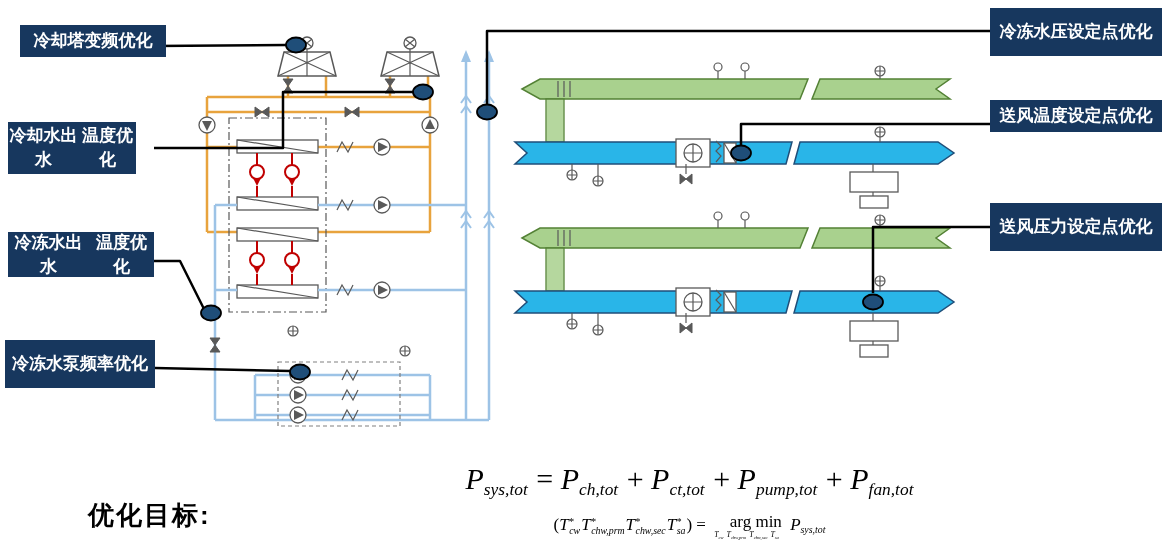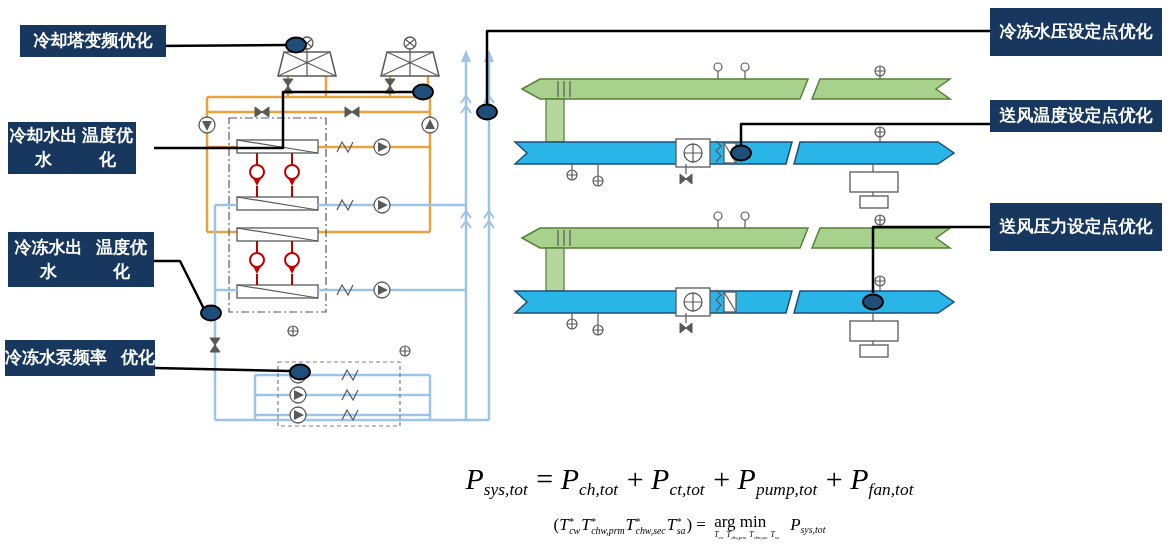--- a/index.html
+++ b/index.html
@@ -27,21 +27,21 @@
     margin-top:32px;
   }
   .formula-main  { left:400px; top:430px; width:580px; font-size:30px; }
   .formula-argmin{ left:385px; top:481px; width:610px; font-size:17px; }
   .formula .tok { display:inline-block; font-style:italic; margin-right:1px; }
   .formula .tok sup, .formula .tok sub { font-size:58%; font-style:italic; line-height:0; }
   .formula .tok sup { vertical-align:0.55em; }
   .formula .tok sub { vertical-align:-0.35em; }
   .formula .tok sup + sub { margin-left:-0.45em; }
   .formula .op { font-style:normal; }
-  .stack { display:inline-flex; flex-direction:column; align-items:flex-start; vertical-align:middle; margin:0 4px; }
+  .stack { display:inline-flex; flex-direction:column; align-items:flex-end; vertical-align:middle; margin:0 4px; }
   .stack-top { font-style:normal; line-height:1; }
   .stack-bottom { font-size:46%; line-height:1.2; white-space:nowrap; }
   .stack-bottom .tok { margin-right:3px; }
 
   
   .pipe-o { stroke:var(--pipe-orange,#E8A33D); stroke-width:2.5; fill:none; }
   .pipe-b { stroke:var(--pipe-light-blue,#9DC3E6); stroke-width:2.5; fill:none; }
   .pipe-b-fill { fill:var(--pipe-light-blue,#9DC3E6); }
   .chev { stroke:var(--pipe-light-blue,#9DC3E6); stroke-width:2; fill:none; }
   .comp { stroke:var(--component-gray,#595959); stroke-width:1.3; fill:#fff; }
@@ -220,38 +220,39 @@
   </svg>
 
   <div class="callout" style="left:20px; top:25px; width:146px; height:32px;">
     <span>冷却塔变频</span>
     <span>优化</span>
   </div>
   <div class="callout" style="left:8px; top:122px; width:128px; height:52px;">
     <span>冷却水出水</span>
     <span>温度优化</span>
   </div>
-  <div class="callout" style="left:8px; top:232px; width:146px; height:55px;">
+  <div class="callout" style="left:8px; top:232px; width:146px; height:45px;">
     <span>冷冻水出水</span>
     <span>温度优化</span>
   </div>
-  <div class="callout" style="left:5px; top:340px; width:150px; height:36px;justify-content:space-between;">
+  <div class="callout" style="left:5px; top:340px; width:150px; height:48px;">
     <span>冷冻水泵频率</span>
     <span>优化</span>
   </div>
 
   <div class="callout" style="left:990px; top:8px; width:172px; height:48px;">
     <span>冷冻水压设定</span>
     <span>点优化</span>
   </div>
   <div class="callout" style="left:990px; top:100px; width:172px; height:32px;">
     <span>送风温度设定</span>
     <span>点优化</span>
   </div>
   <div class="callout" style="left:990px; top:203px; width:172px; height:48px;">
     <span>送风压力设</span>
     <span>定点优化</span>
   </div>
 
+  <div class="objective">优化目标:</div>
   <div class="formula formula-main"><span class="tok"><span>P</span><sub>sys,tot</sub></span><span class="op"> = </span><span class="tok"><span>P</span><sub>ch,tot</sub></span><span class="op"> + </span><span class="tok"><span>P</span><sub>ct,tot</sub></span><span class="op"> + </span><span class="tok"><span>P</span><sub>pump,tot</sub></span><span class="op"> + </span><span class="tok"><span>P</span><sub>fan,tot</sub></span></div>
   <div class="formula formula-argmin"><span class="op">(</span><span class="tok"><span>T</span><sup>*</sup><sub>cw</sub></span><span class="tok"><span>T</span><sup>*</sup><sub>chw,prm</sub></span><span class="tok"><span>T</span><sup>*</sup><sub>chw,sec</sub></span><span class="tok"><span>T</span><sup>*</sup><sub>sa</sub></span><span class="op">) = </span><span class="stack"><span class="stack-top">arg min</span><span class="stack-bottom"><span class="tok"><span>T</span><sub>cw</sub></span><span class="tok"><span>T</span><sub>chw,prm</sub></span><span class="tok"><span>T</span><sub>chw,sec</sub></span><span class="tok"><span>T</span><sub>sa</sub></span></span></span><span class="op"> </span><span class="tok"><span>P</span><sub>sys,tot</sub></span></div>
 
 </div>
 
 </body></html>

